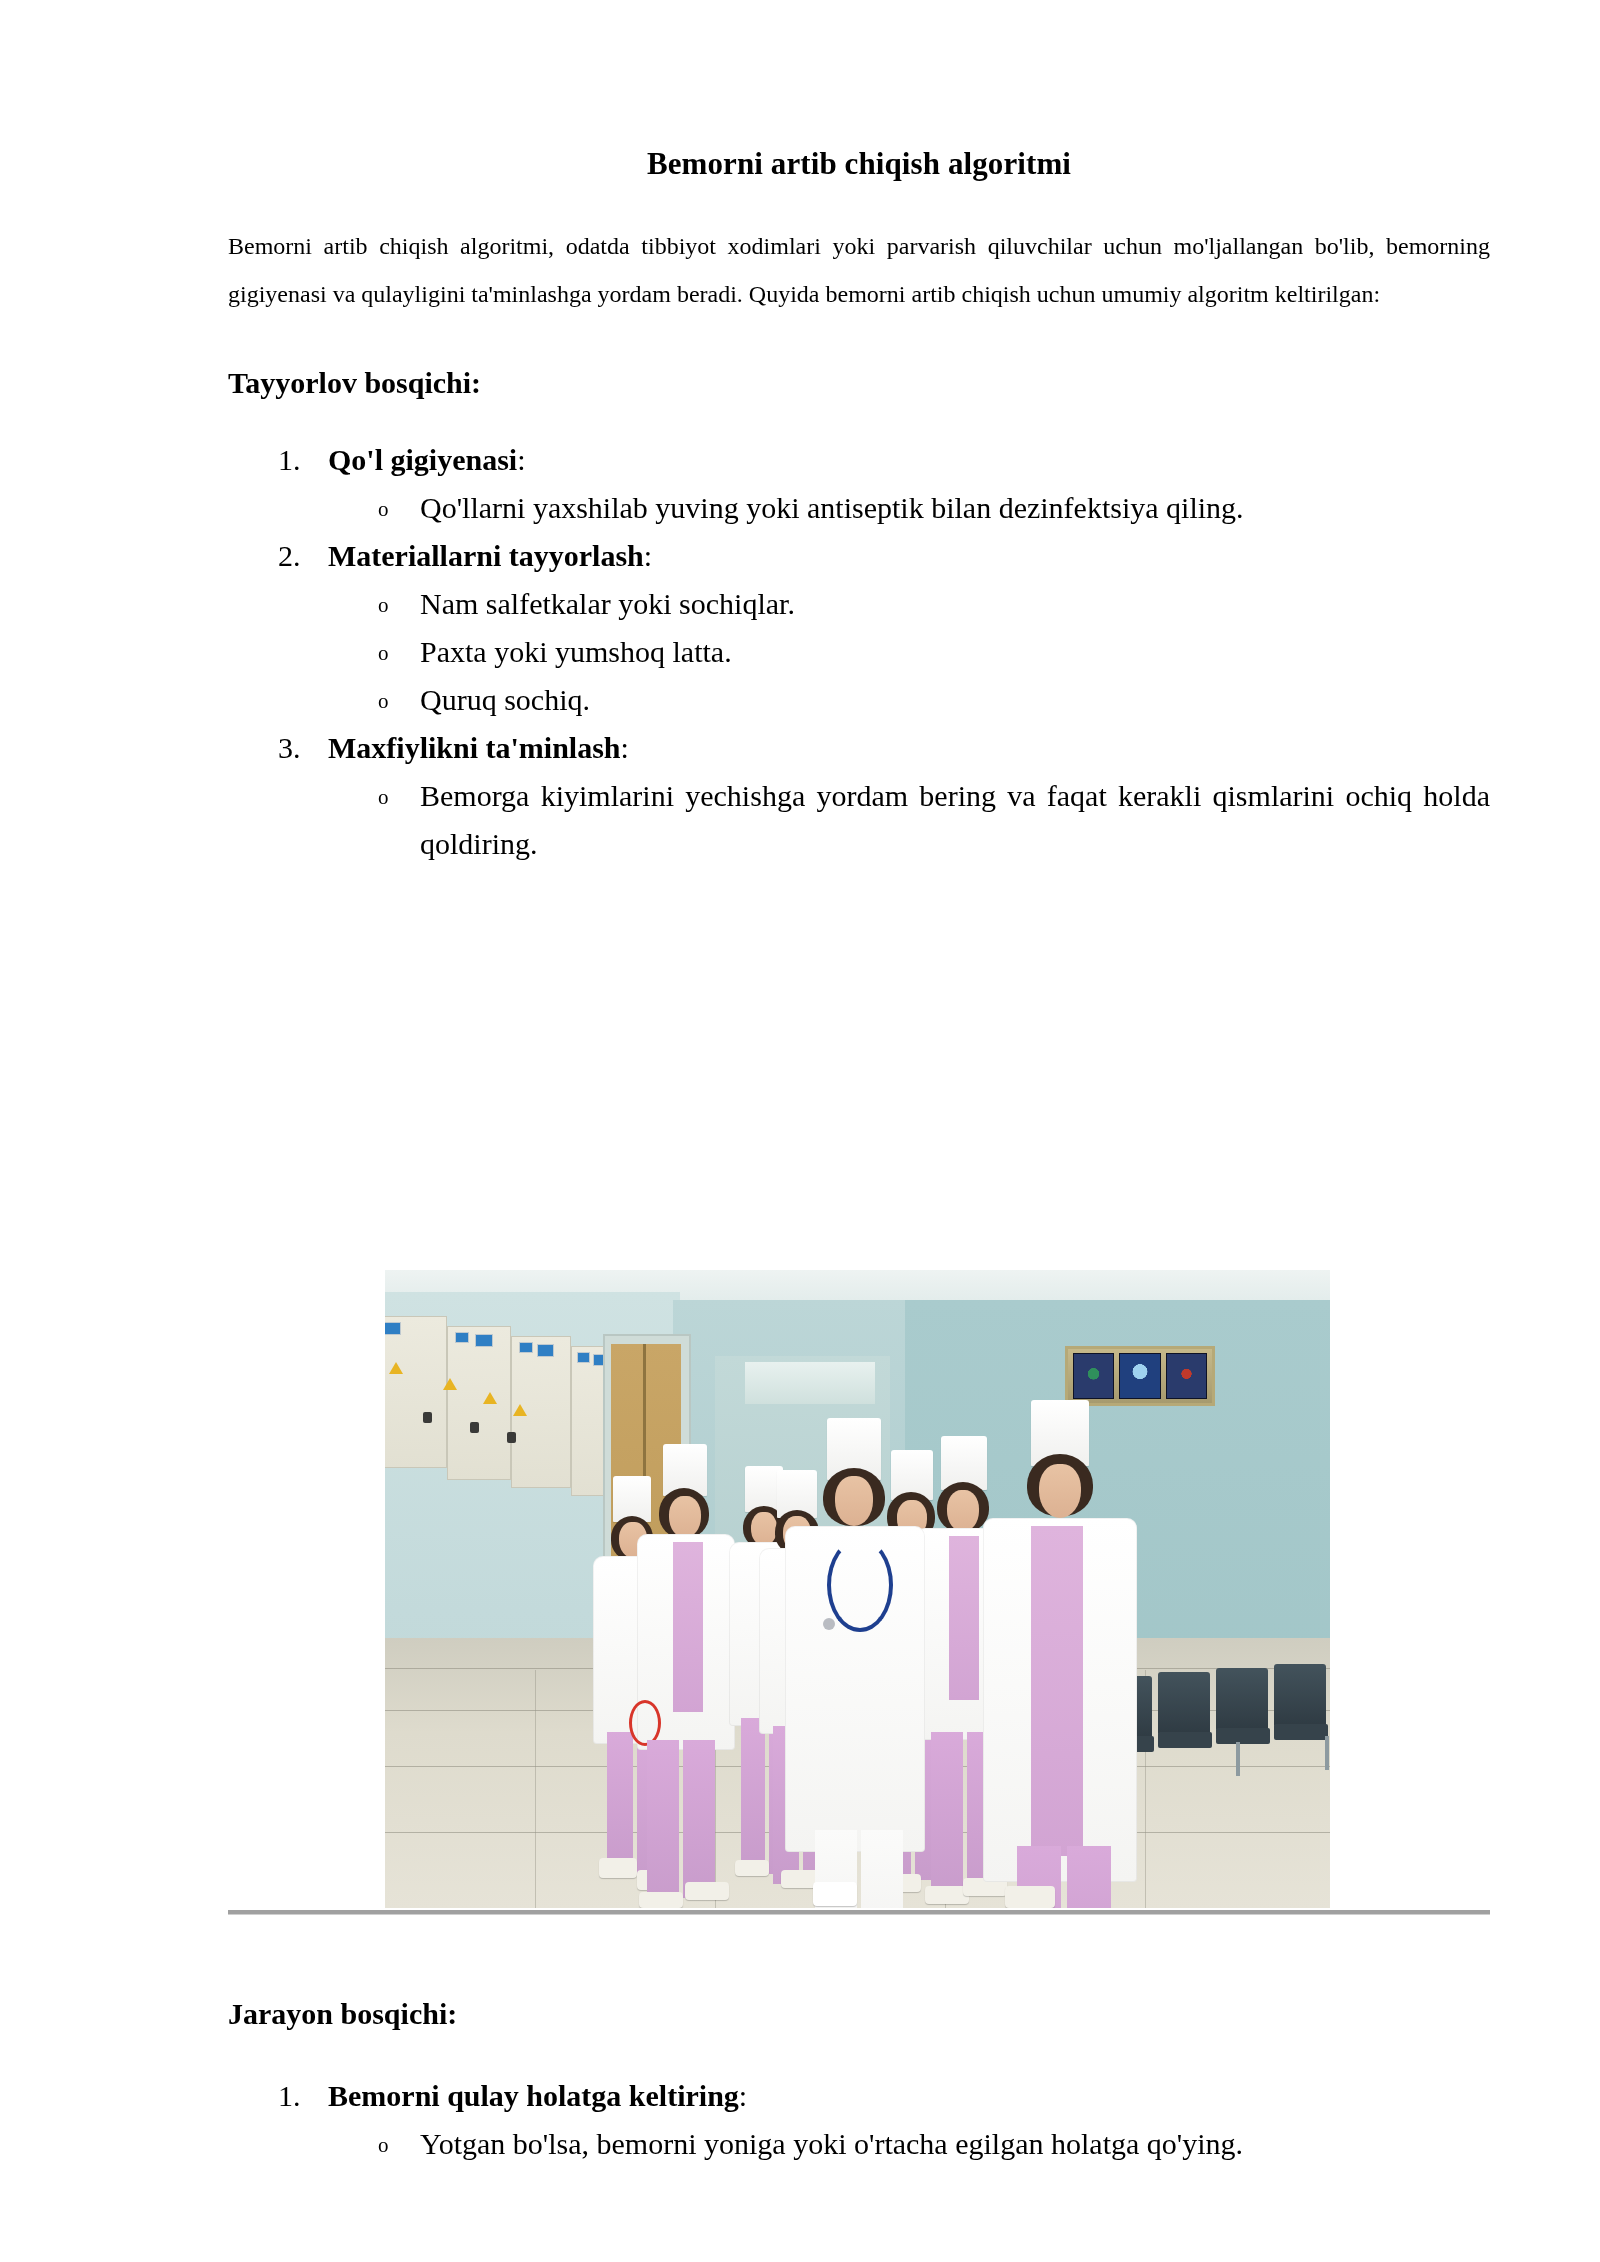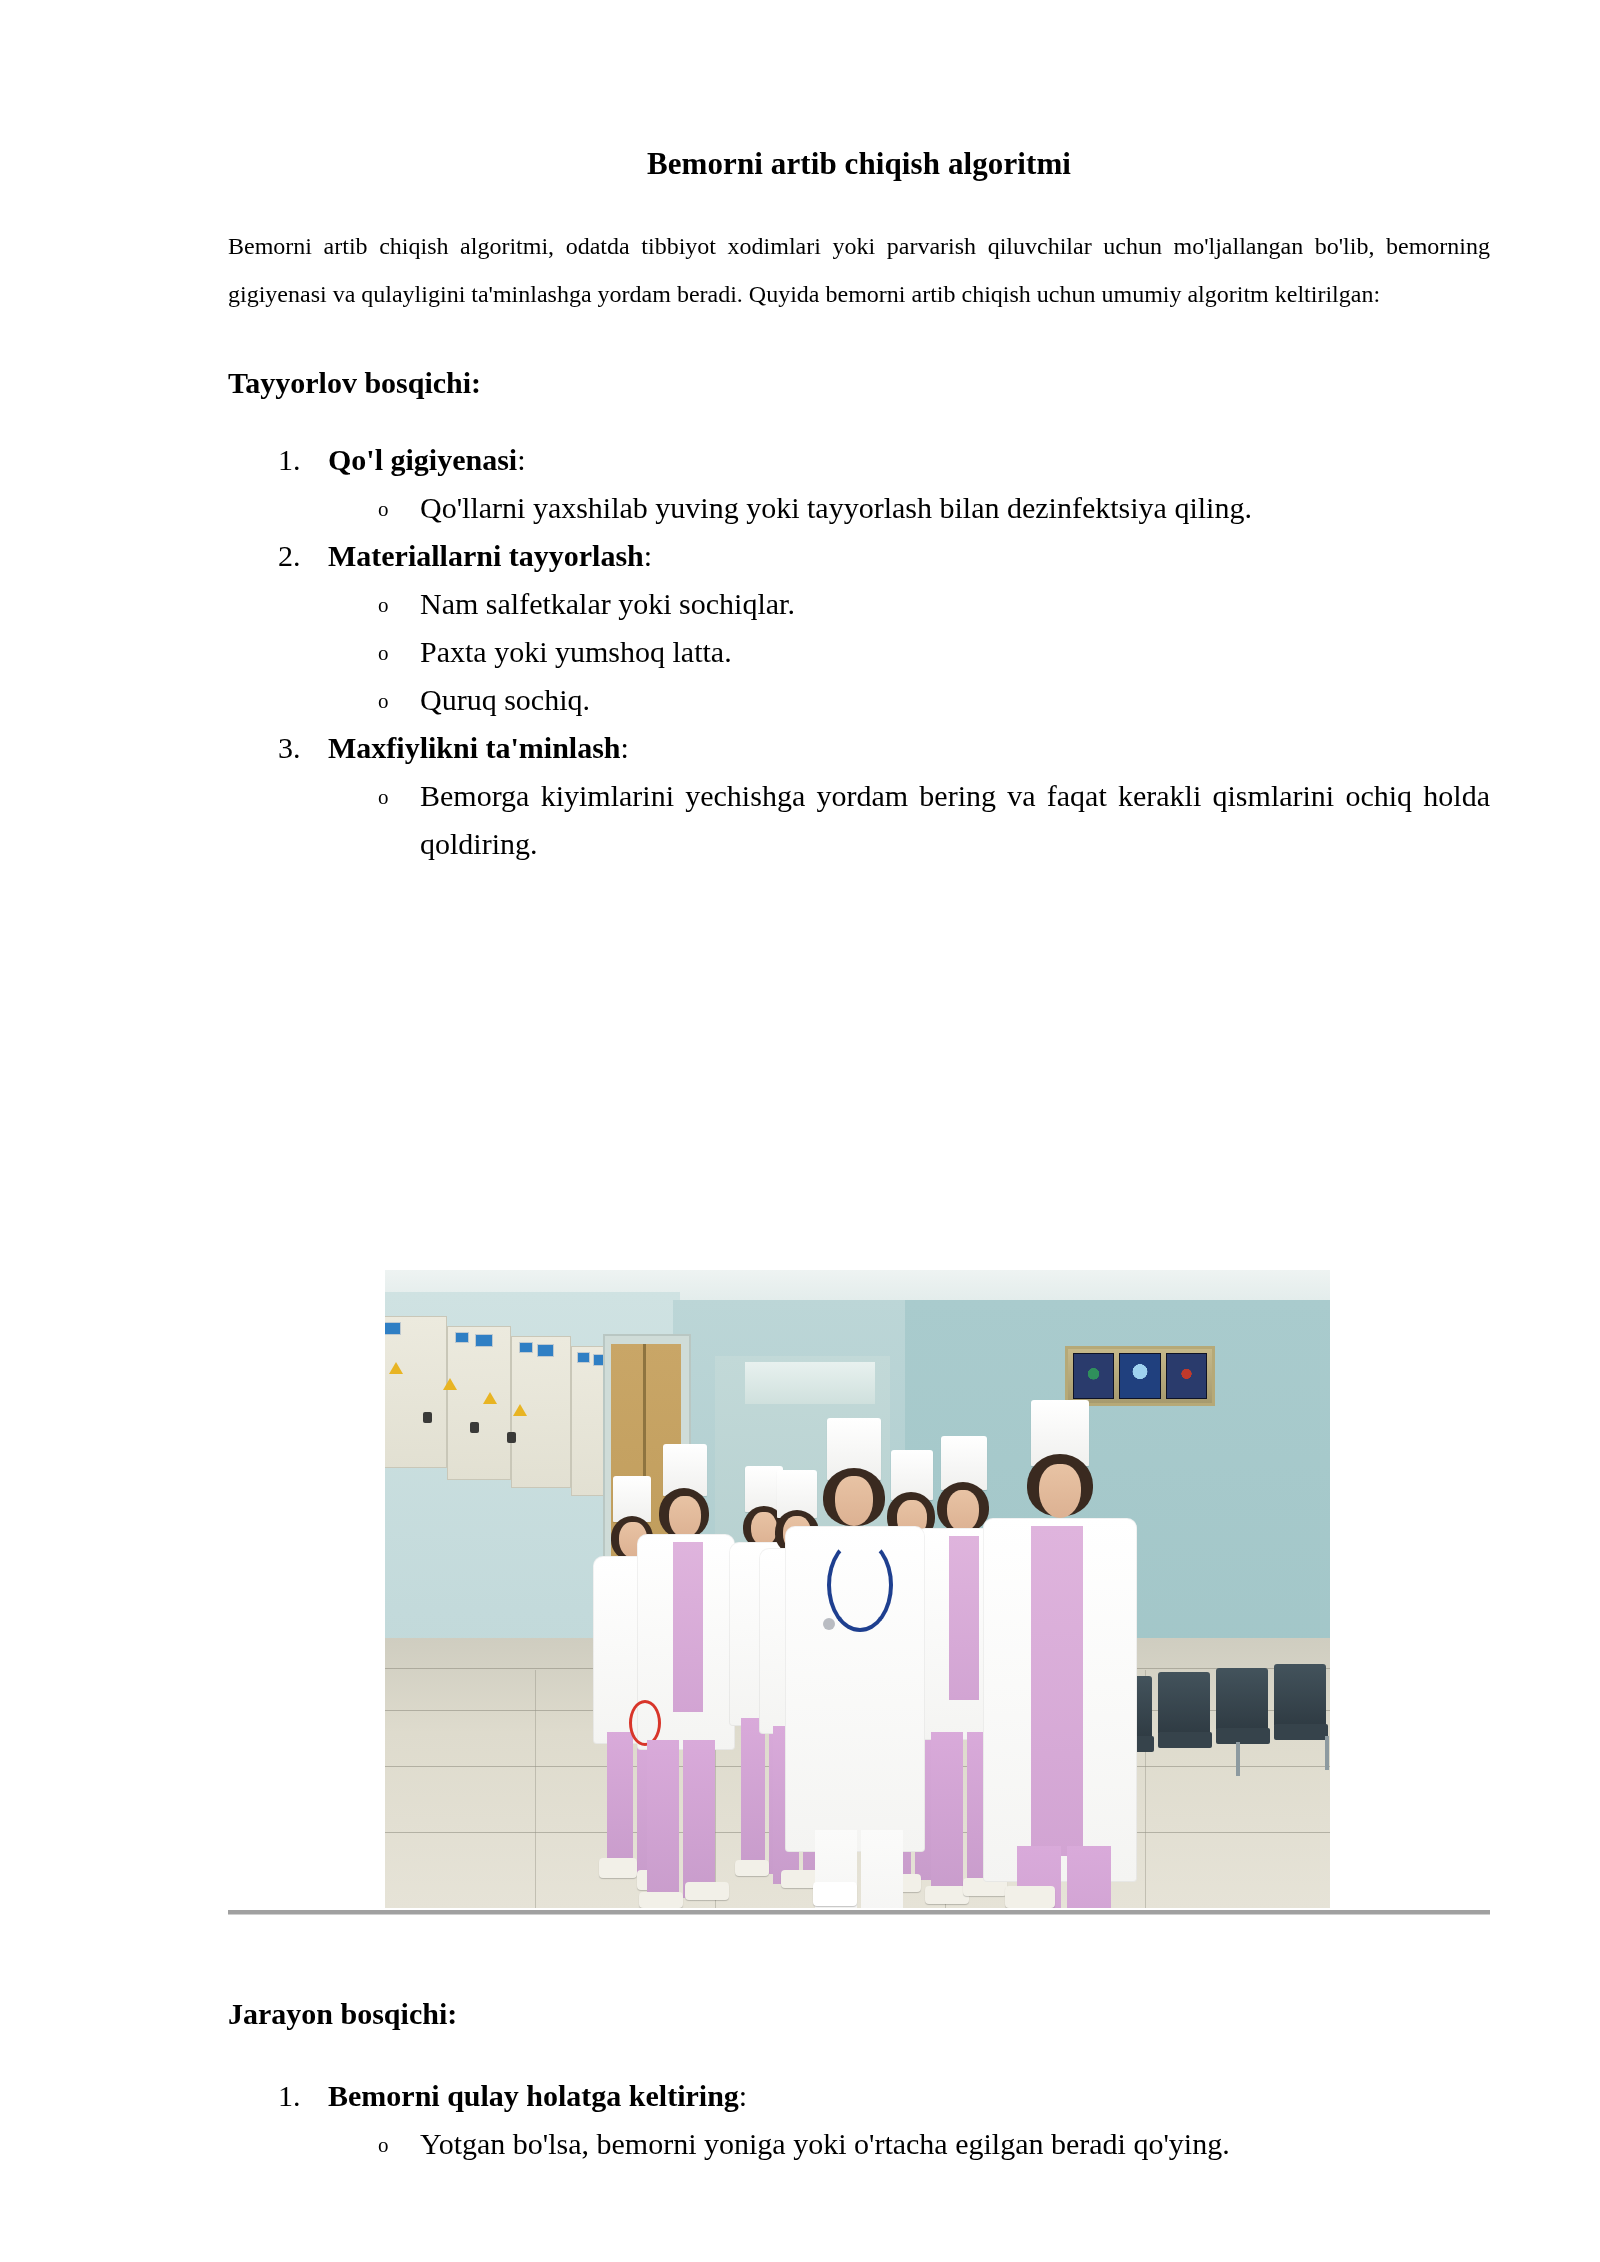--- a/index.html
+++ b/index.html
@@ -360,21 +360,21 @@
 
     <p class="intro-para">Bemorni artib chiqish algoritmi, odatda tibbiyot xodimlari yoki parvarish qiluvchilar uchun mo'ljallangan bo'lib, bemorning gigiyenasi va qulayligini ta'minlashga yordam beradi. Quyida bemorni artib chiqish uchun umumiy algoritm keltirilgan:</p>
 
     <p class="section-heading first">Tayyorlov bosqichi:</p>
 
     <ol class="steps">
 
       <li class="step">
         <span class="step-label">Qo'l gigiyenasi</span><span class="step-colon">:</span>
         <ul class="subs">
-          <li class="sub nowrap-line">Qo'llarni yaxshilab yuving yoki tayyorlash bilan dezinfektsiya qiling.</li>
+          <li class="sub nowrap-line">Qo'llarni yaxshilab yuving yoki antiseptik bilan dezinfektsiya qiling.</li>
         </ul>
       </li>
 
       <li class="step">
         <span class="step-label">Materiallarni tayyorlash</span><span class="step-colon">:</span>
         <ul class="subs">
           <li class="sub nowrap-line">Nam salfetkalar yoki sochiqlar.</li>
           <li class="sub nowrap-line">Paxta yoki yumshoq latta.</li>
           <li class="sub nowrap-line">Quruq sochiq.</li>
         </ul>
@@ -554,19 +554,19 @@
 
   <div class="hrule"></div>
 
   <div class="block-jarayon">
     <p class="section-heading">Jarayon bosqichi:</p>
 
     <ol class="steps second">
       <li class="step">
         <span class="step-label">Bemorni qulay holatga keltiring</span><span class="step-colon">:</span>
         <ul class="subs">
-          <li class="sub nowrap-line">Yotgan bo'lsa, bemorni yoniga yoki o'rtacha egilgan beradi qo'ying.</li>
+          <li class="sub nowrap-line">Yotgan bo'lsa, bemorni yoniga yoki o'rtacha egilgan holatga qo'ying.</li>
         </ul>
       </li>
     </ol>
   </div>
 
 </div>
 
 </body></html>

